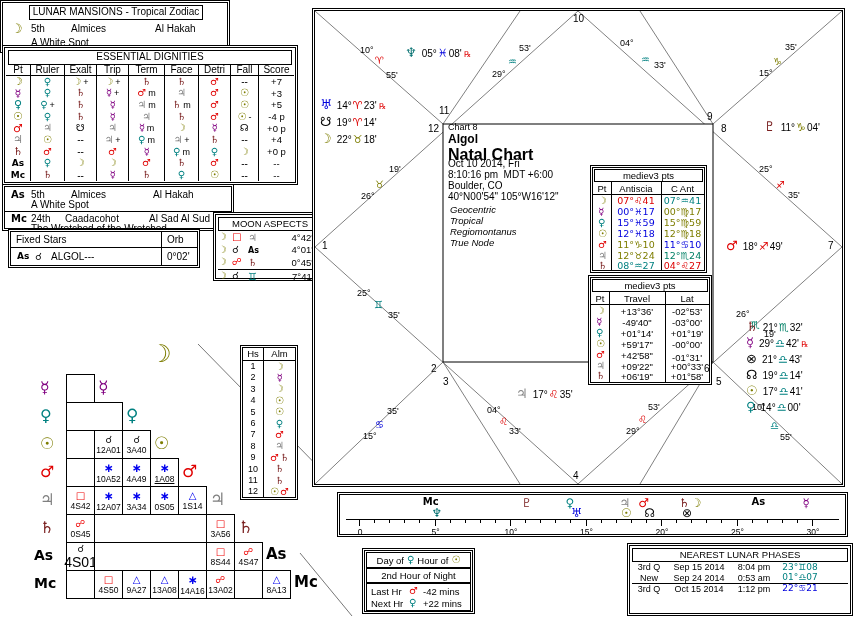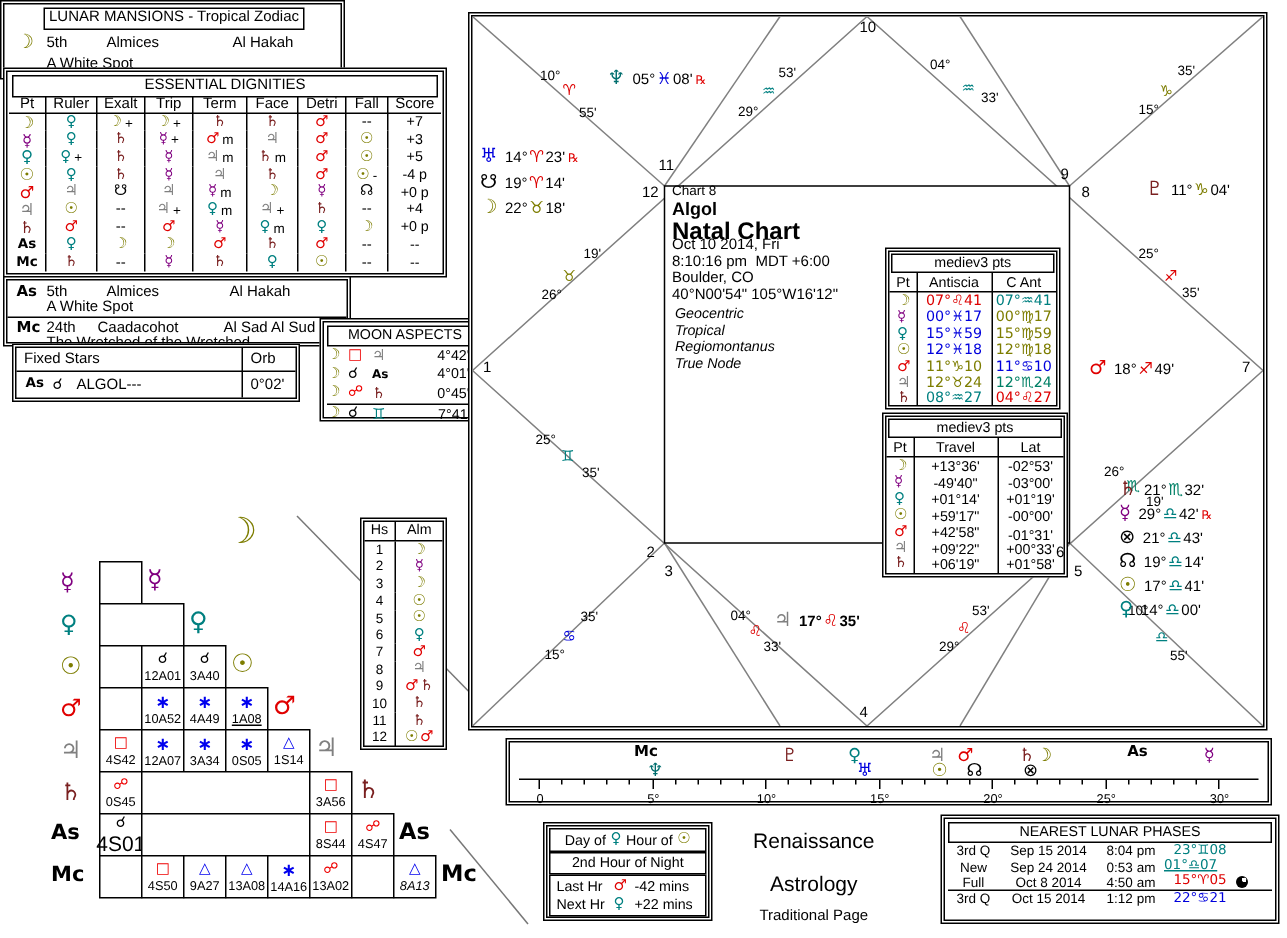--- a/index.html
+++ b/index.html
@@ -437,21 +437,21 @@
         <span class="g" style="font-size: 12px; color: rgb(0, 0, 238); font-weight: bold;">∗</span>
         <span style="font-size: 8.5px; margin-top: 1px;">14A16</span>
       </div>
       <div class="acell" style="left: 206px; top: 570px; width: 29px; height: 29px;">
         <span class="g" style="font-size: 10px; color: rgb(238, 0, 0);">☍</span>
         <span style="font-size: 8.5px; margin-top: 1px;">13A02</span>
       </div>
       <div class="acell" style="left: 234px; top: 570px; width: 29px; height: 29px;"></div>
       <div class="acell" style="left: 262px; top: 570px; width: 29px; height: 29px;">
         <span class="g" style="font-size: 10px; color: rgb(0, 0, 238);">△</span>
-        <span style="font-size: 8.5px; margin-top: 1px; font-style: italic;">8A13</span>
+        <span style="font-size: 8.5px; margin-top: 1px;">8A13</span>
       </div>
       <span class="g" style="font-size: 15px; color: rgb(0, 0, 0); font-weight: bold; position: absolute; left: 294px; top: 575px;">Mc</span>
     </div>
 
   <div class="dbox" id="hsbox" style="left:240px;top:345px;width:58px;height:155px">
       <div style="position: absolute; left: 0px; top: 0px; right: 0px; height: 12px; border-bottom: 1px solid rgb(0, 0, 0); display: flex;">
         <span style="width: 20px; text-align: center; border-right: 1px solid rgb(0, 0, 0); font-size: 9.5px;">Hs</span>
         <span style="flex: 1 1 0%; text-align: center; font-size: 9.5px;">Alm</span>
       </div>
       <div style="position: absolute; left: 0px; right: 0px; top: 13px; height: 11.4px; display: flex; align-items: center;">
@@ -673,21 +673,21 @@
       <span class="tt" style="left: 5px; top: 104px;"><span class="g" style="font-size: 13px; color: rgb(0, 0, 0); margin-right: 5px;">☋</span><span style="font-size: 10px;">19°</span><span class="g" style="font-size: 11px; color: rgb(221, 0, 0); margin: 0px 1px;">♈</span><span style="font-size: 10px;">14'</span></span>
       <span class="tt" style="left: 5px; top: 121px;"><span class="g" style="font-size: 13px; color: rgb(125, 125, 0); margin-right: 5px;">☽</span><span style="font-size: 10px;">22°</span><span class="g" style="font-size: 11px; color: rgb(125, 125, 0); margin: 0px 1px;">♉</span><span style="font-size: 10px;">18'</span></span>
       <span class="tt" style="left: 449px; top: 109px;"><span class="g" style="font-size: 13px; color: rgb(122, 32, 32); margin-right: 5px;">♇</span><span style="font-size: 10px;">11°</span><span class="g" style="font-size: 11px; color: rgb(125, 125, 0); margin: 0px 1px;">♑</span><span style="font-size: 10px;">04'</span></span>
       <span class="tt" style="left: 411px; top: 228px;"><span class="g" style="font-size: 13px; color: rgb(224, 0, 0); margin-right: 5px;">♂</span><span style="font-size: 10px;">18°</span><span class="g" style="font-size: 11px; color: rgb(221, 0, 0); margin: 0px 1px;">♐</span><span style="font-size: 10px;">49'</span></span>
       <span class="tt" style="left: 431px; top: 309px;"><span class="g" style="font-size: 13px; color: rgb(122, 32, 32); margin-right: 5px;">♄</span><span style="font-size: 10px;">21°</span><span class="g" style="font-size: 11px; color: rgb(0, 128, 102); margin: 0px 1px;">♏</span><span style="font-size: 10px;">32'</span></span>
       <span class="tt" style="left: 431px; top: 325px;"><span class="g" style="font-size: 13px; color: rgb(128, 0, 128); margin-right: 5px;">☿</span><span style="font-size: 10px;">29°</span><span class="g" style="font-size: 11px; color: rgb(0, 128, 128); margin: 0px 1px;">♎</span><span style="font-size: 10px;">42'</span><span class="g" style="font-size: 8px; color: rgb(224, 0, 0); margin-left: 2px;">℞</span></span>
       <span class="tt" style="left: 431px; top: 341px;"><span class="g" style="font-size: 13px; color: rgb(0, 0, 0); margin-right: 5px;">⊗</span><span style="font-size: 10px;">21°</span><span class="g" style="font-size: 11px; color: rgb(0, 128, 128); margin: 0px 1px;">♎</span><span style="font-size: 10px;">43'</span></span>
       <span class="tt" style="left: 431px; top: 357px;"><span class="g" style="font-size: 13px; color: rgb(0, 0, 0); margin-right: 5px;">☊</span><span style="font-size: 10px;">19°</span><span class="g" style="font-size: 11px; color: rgb(0, 128, 128); margin: 0px 1px;">♎</span><span style="font-size: 10px;">14'</span></span>
       <span class="tt" style="left: 431px; top: 373px;"><span class="g" style="font-size: 13px; color: rgb(125, 125, 0); margin-right: 5px;">☉</span><span style="font-size: 10px;">17°</span><span class="g" style="font-size: 11px; color: rgb(0, 128, 128); margin: 0px 1px;">♎</span><span style="font-size: 10px;">41'</span></span>
       <span class="tt" style="left: 431px; top: 389px;"><span class="g" style="font-size: 13px; color: rgb(0, 128, 128); margin-right: 5px;">♀</span><span style="font-size: 10px;">14°</span><span class="g" style="font-size: 11px; color: rgb(0, 128, 128); margin: 0px 1px;">♎</span><span style="font-size: 10px;">00'</span></span>
-      <span class="tt" style="left: 201px; top: 396px; font-weight: bold;"><span class="g" style="font-size: 13px; color: rgb(128, 128, 128); margin-right: 5px;">♃</span><span style="font-size: 10px;">17°</span><span class="g" style="font-size: 11px; color: rgb(221, 0, 0); margin: 0px 1px;">♌</span><span style="font-size: 10px;">35'</span></span>
+      <span class="tt" style="left: 201px; top: 376px;"><span class="g" style="font-size: 13px; color: rgb(128, 128, 128); margin-right: 5px;">♃</span><span style="font-size: 10px;">17°</span><span class="g" style="font-size: 11px; color: rgb(221, 0, 0); margin: 0px 1px;">♌</span><span style="font-size: 10px;">35'</span></span>
     </div>
 
   <div class="dbox" id="rulerbox" style="left:337px;top:492px;width:511px;height:45px">
       <div style="position: absolute; left: 6px; right: 6px; top: 24px; border-top: 1px solid rgb(0, 0, 0);"></div>
       <div style="position: absolute; left: 19px; top: 25px; width: 1px; height: 6px; background: rgb(0, 0, 0);"></div>
       <div style="position: absolute; left: 34.1px; top: 25px; width: 1px; height: 3px; background: rgb(0, 0, 0);"></div>
       <div style="position: absolute; left: 49.2px; top: 25px; width: 1px; height: 3px; background: rgb(0, 0, 0);"></div>
       <div style="position: absolute; left: 64.3px; top: 25px; width: 1px; height: 3px; background: rgb(0, 0, 0);"></div>
       <div style="position: absolute; left: 79.4px; top: 25px; width: 1px; height: 3px; background: rgb(0, 0, 0);"></div>
       <div style="position: absolute; left: 94.5px; top: 25px; width: 1px; height: 6px; background: rgb(0, 0, 0);"></div>
@@ -750,47 +750,35 @@
     <div style="position:absolute;left:1px;top:32px;width:103px;height:26px;border:1px solid #000">
       <span class="tt" style="left:4px;top:3px;font-size:9.5px">Last Hr</span>
       <span class="tt g" style="left: 42px; top: 2px; font-size: 10px; color: rgb(224, 0, 0);">♂</span>
       <span class="tt" style="left:56px;top:3px;font-size:9.5px">-42 mins</span>
       <span class="tt" style="left:4px;top:15px;font-size:9.5px">Next Hr</span>
       <span class="tt g" style="left: 42px; top: 14px; font-size: 10px; color: rgb(0, 128, 128);">♀</span>
       <span class="tt" style="left:56px;top:15px;font-size:9.5px">+22 mins</span>
     </div>
   </div>
 
-  <div style="position:absolute;left:455px;top:552px;width:175px;text-align:center">
-    <div style="font-size:14px">Renaissance</div>
-    <div style="font-size:14px;margin-top:13px">Astrology</div>
-    <div style="font-size:10px;margin-top:8px">Traditional Page</div>
-  </div>
 
   <div class="dbox" id="phasebox" style="left:627px;top:543px;width:226px;height:73px">
     <div class="hdr" style="left:2px;top:2px;width:214px;height:12px;font-size:9.5px">NEAREST LUNAR PHASES</div>
     <div id="phrows" style="position:absolute;left:2px;top:16px;width:216px">
         <div class="row" style="height: 10.4px; font-size: 9px; align-items: center; border-top: none;">
           <span style="width: 34px; text-align: center;">3rd Q</span>
           <span style="width: 66px; text-align: center;">Sep 15 2014</span>
           <span style="width: 44px; text-align: center;">8:04 pm</span>
           <span class="g" style="width: 48px; text-align: center; color: rgb(0, 128, 128);">23°♊08</span>
         </div>
         <div class="row" style="height: 10.4px; font-size: 9px; align-items: center; border-top: none;">
           <span style="width: 34px; text-align: center;">New</span>
           <span style="width: 66px; text-align: center;">Sep 24 2014</span>
           <span style="width: 44px; text-align: center;">0:53 am</span>
-          <span class="g" style="width: 48px; text-align: left; color: rgb(0, 128, 128); text-decoration: underline;">01°♎07</span>
-        </div>
-        <div class="row" style="height: 10.4px; font-size: 9px; align-items: center; border-top: none;">
-          <span style="width: 34px; text-align: center;">Full</span>
-          <span style="width: 66px; text-align: center;">Oct 8 2014</span>
-          <span style="width: 44px; text-align: center;">4:50 am</span>
-          <span class="g" style="width: 48px; text-align: center; color: rgb(221, 0, 0);">15°♈05</span>
-          <span class="phicon"></span>
+          <span class="g" style="width: 48px; text-align: center; color: rgb(0, 128, 128);">01°♎07</span>
         </div>
         <div class="row" style="height: 10.4px; font-size: 9px; align-items: center; border-top: 1px solid rgb(0, 0, 0);">
           <span style="width: 34px; text-align: center;">3rd Q</span>
           <span style="width: 66px; text-align: center;">Oct 15 2014</span>
           <span style="width: 44px; text-align: center;">1:12 pm</span>
           <span class="g" style="width: 48px; text-align: center; color: rgb(0, 0, 221);">22°♋21</span>
         </div>
       </div>
   </div>
 

